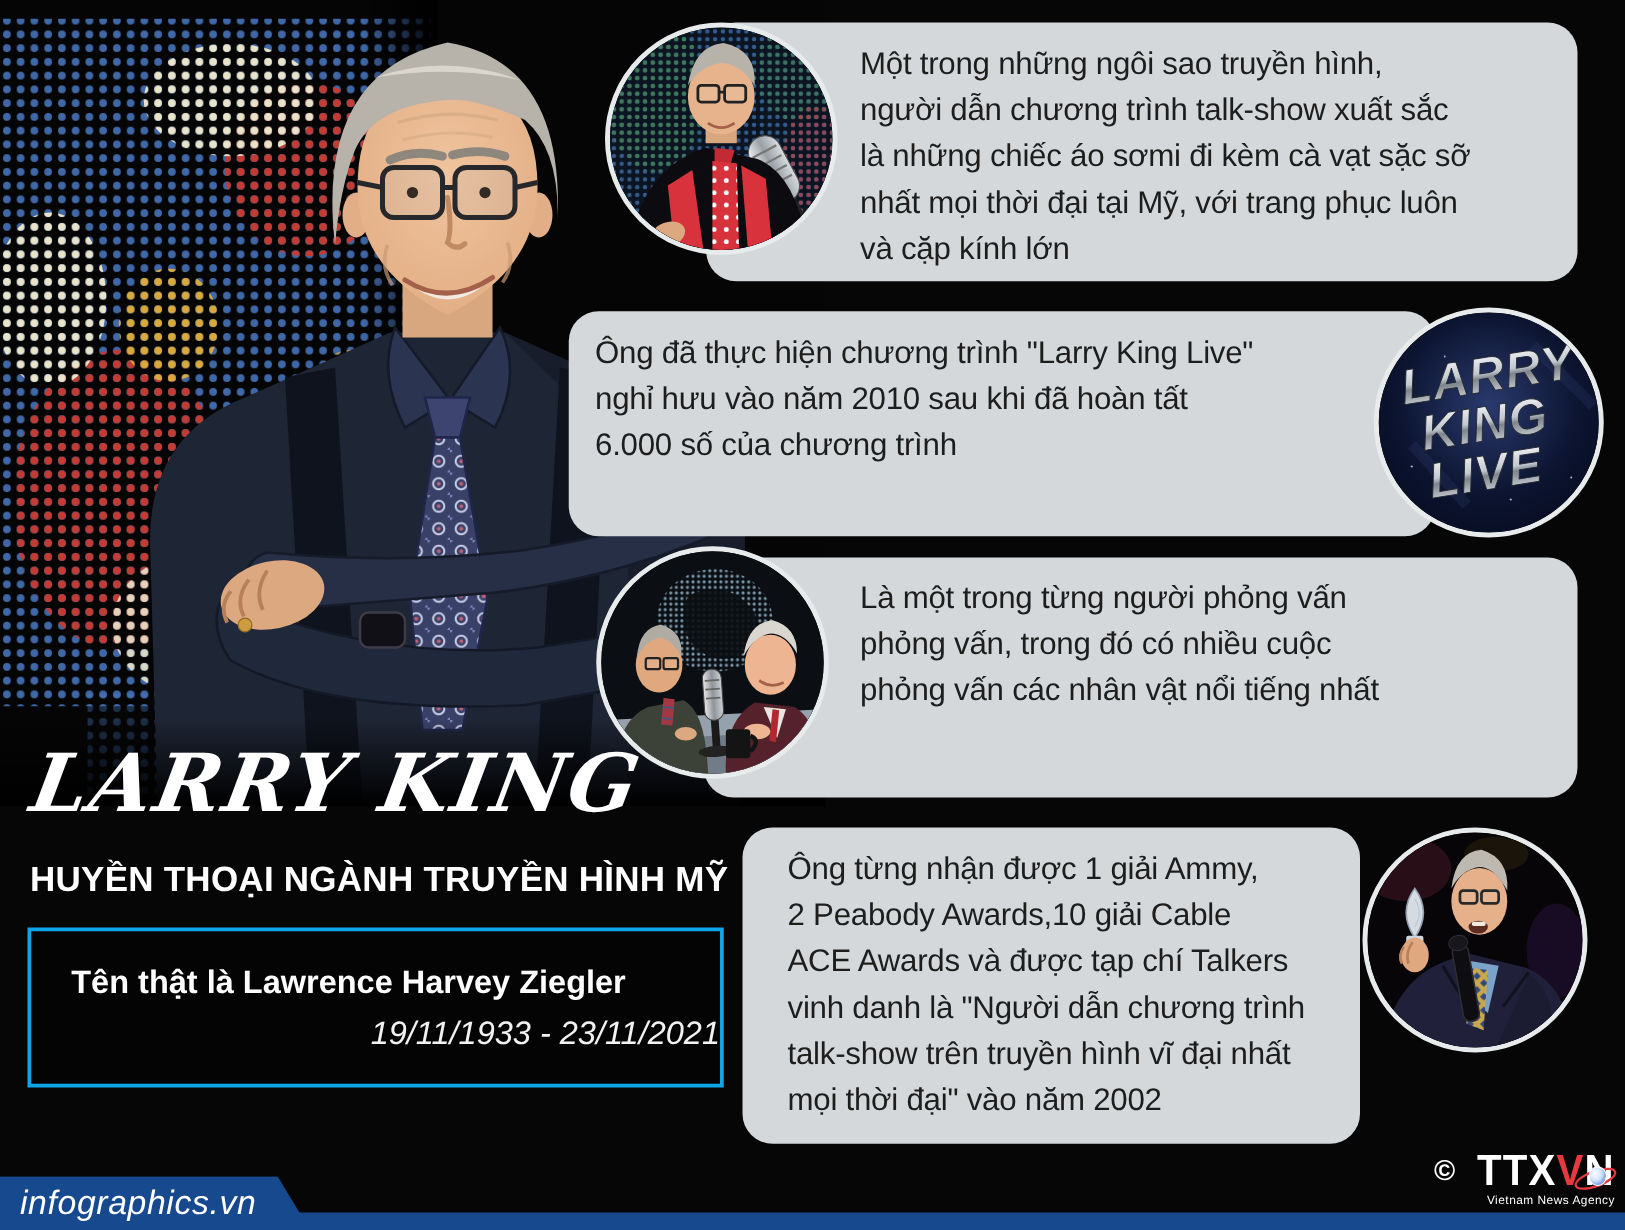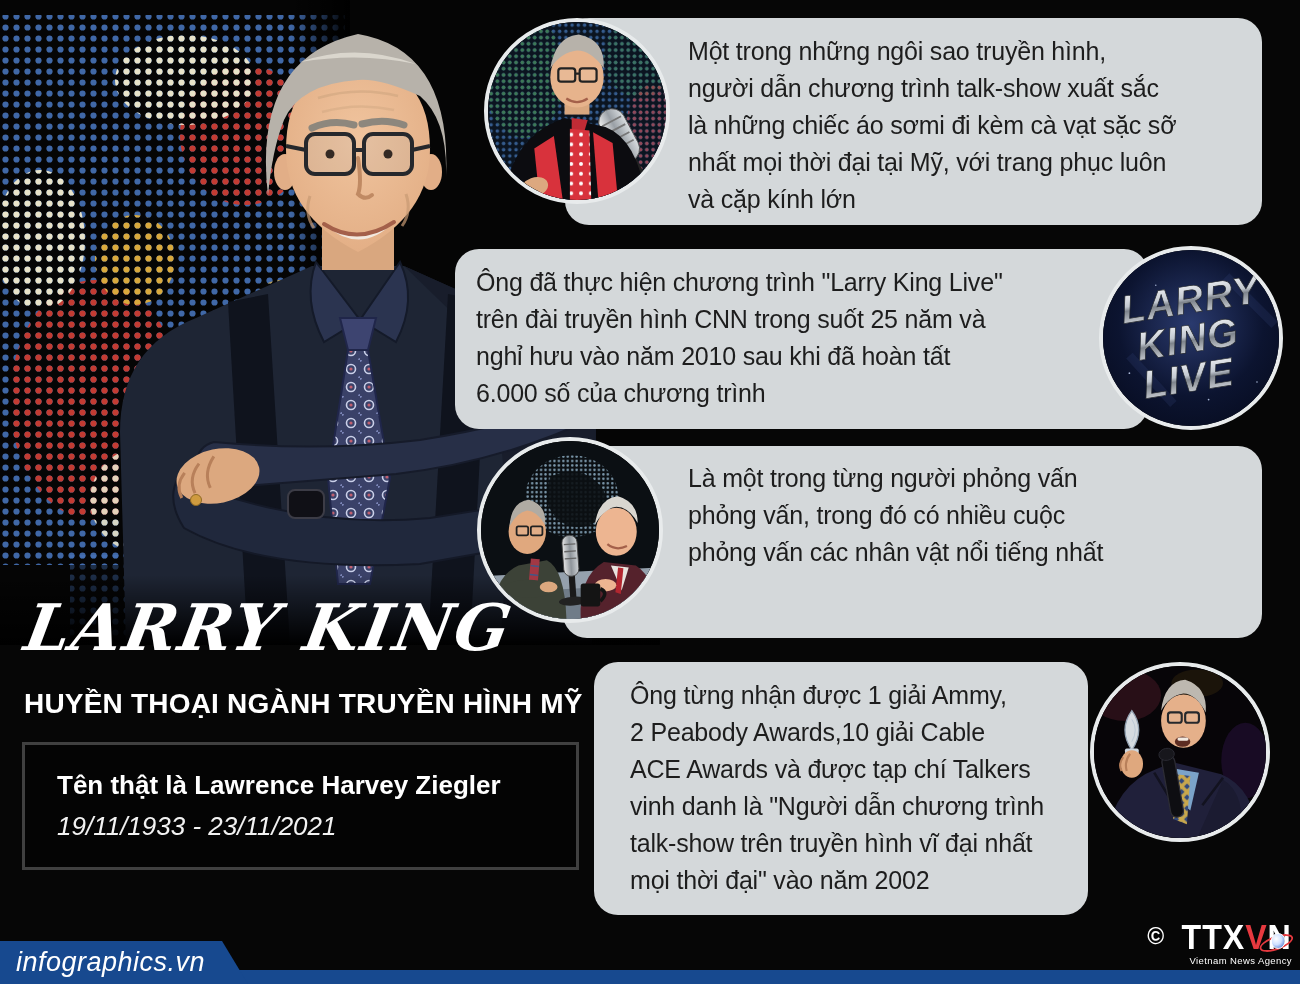--- a/index.html
+++ b/index.html
@@ -35,26 +35,26 @@
     font-family:"DejaVu Serif","Liberation Serif",serif;
     font-style:italic; font-weight:bold; font-size:64px; letter-spacing:2px;
     transform:skewX(-10deg);
   }
   .subtitle {
     position:absolute; left:24px; top:688px; color:#ffffff;
     font-weight:bold; font-size:28px; letter-spacing:0.2px;
   }
   .info-box {
     position:absolute; left:22px; top:742px; width:557px; height:128px;
-    border:3px solid #404040; background:rgba(0,0,0,0.25);
+    border:3px solid #0ea5e9; background:rgba(0,0,0,0.25);
     display:flex; flex-direction:column; justify-content:center;
     padding-left:32px; color:#fff;
   }
   .info-name { font-weight:bold; font-size:26px; }
-  .info-dates { font-style:italic; font-size:26px; margin-top:10px; color:#f2f2f2; }
+  .info-dates { font-style:italic; font-size:26px; margin-top:10px; color:#f2f2f2;text-align:right; }
   .footer-strip { position:absolute; left:0; top:970px; width:1300px; height:14px; background:#17498f; }
   .footer-banner {
     position:absolute; left:0; top:941px; width:260px; height:43px; background:#17498f;
     clip-path:polygon(0 0, 222px 0, 248px 100%, 0 100%);
     display:flex; align-items:center; cursor:pointer;
   }
   .footer-banner span {
     margin-left:16px; color:#fff; font-style:italic; font-size:27px; letter-spacing:0.5px;
   }
   .ttxvn { position:absolute; right:8px; top:920px; width:186px; height:52px; color:#fff; }
@@ -178,21 +178,20 @@
 
   <div class="fact" id="fact1">
     <div>Một trong những ngôi sao truyền hình,</div>
     <div>người dẫn chương trình talk-show xuất sắc</div>
     <div>là những chiếc áo sơmi đi kèm cà vạt sặc sỡ</div>
     <div>nhất mọi thời đại tại Mỹ, với trang phục luôn</div>
     <div>và cặp kính lớn</div>
   </div>
   <div class="fact" id="fact2">
     <div>Ông đã thực hiện chương trình "Larry King Live"</div>
-    <div>trên đài truyền hình CNN trong suốt 25 năm và</div>
     <div>nghỉ hưu vào năm 2010 sau khi đã hoàn tất</div>
     <div>6.000 số của chương trình</div>
   </div>
   <div class="fact" id="fact3">
     <div>Là một trong từng người phỏng vấn</div>
     <div>phỏng vấn, trong đó có nhiều cuộc</div>
     <div>phỏng vấn các nhân vật nổi tiếng nhất</div>
   </div>
   <div class="fact" id="fact4">
     <div>Ông từng nhận được 1 giải Ammy,</div>

